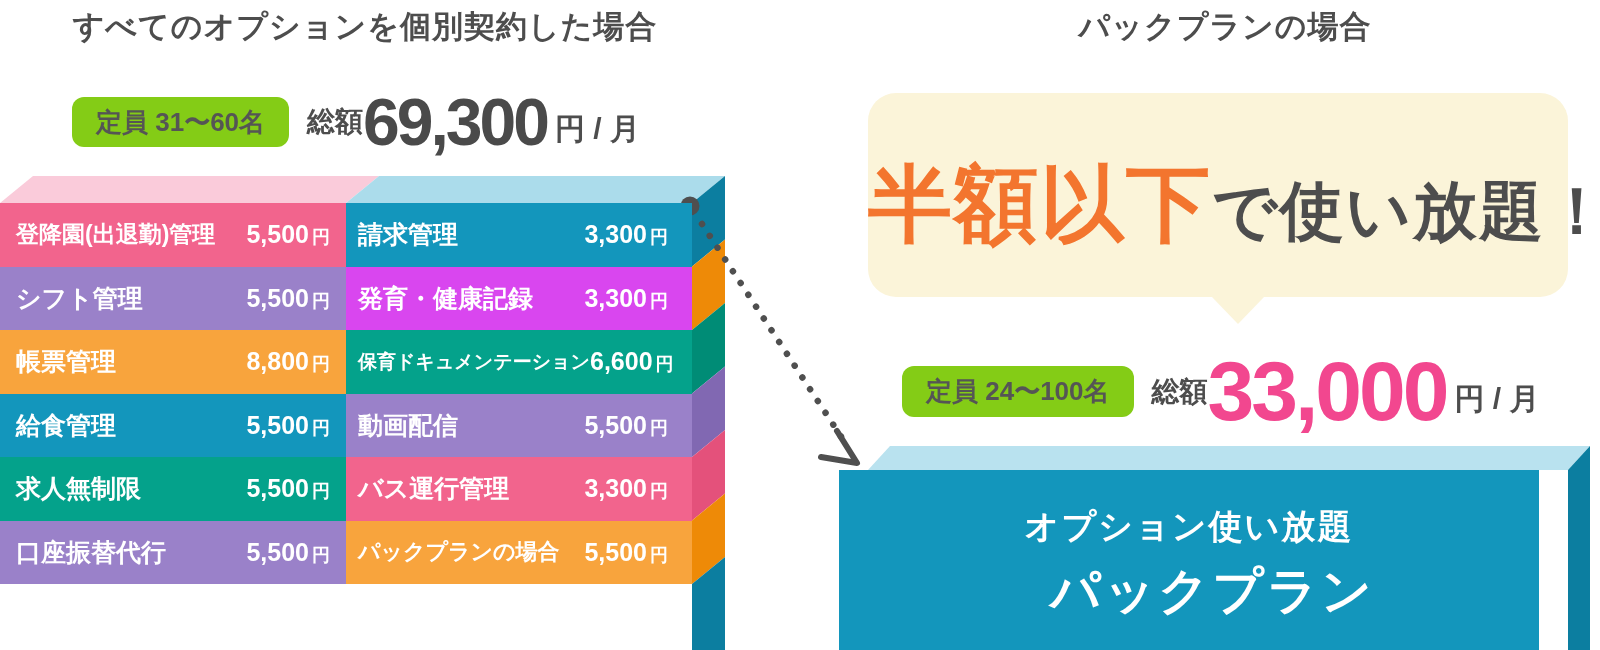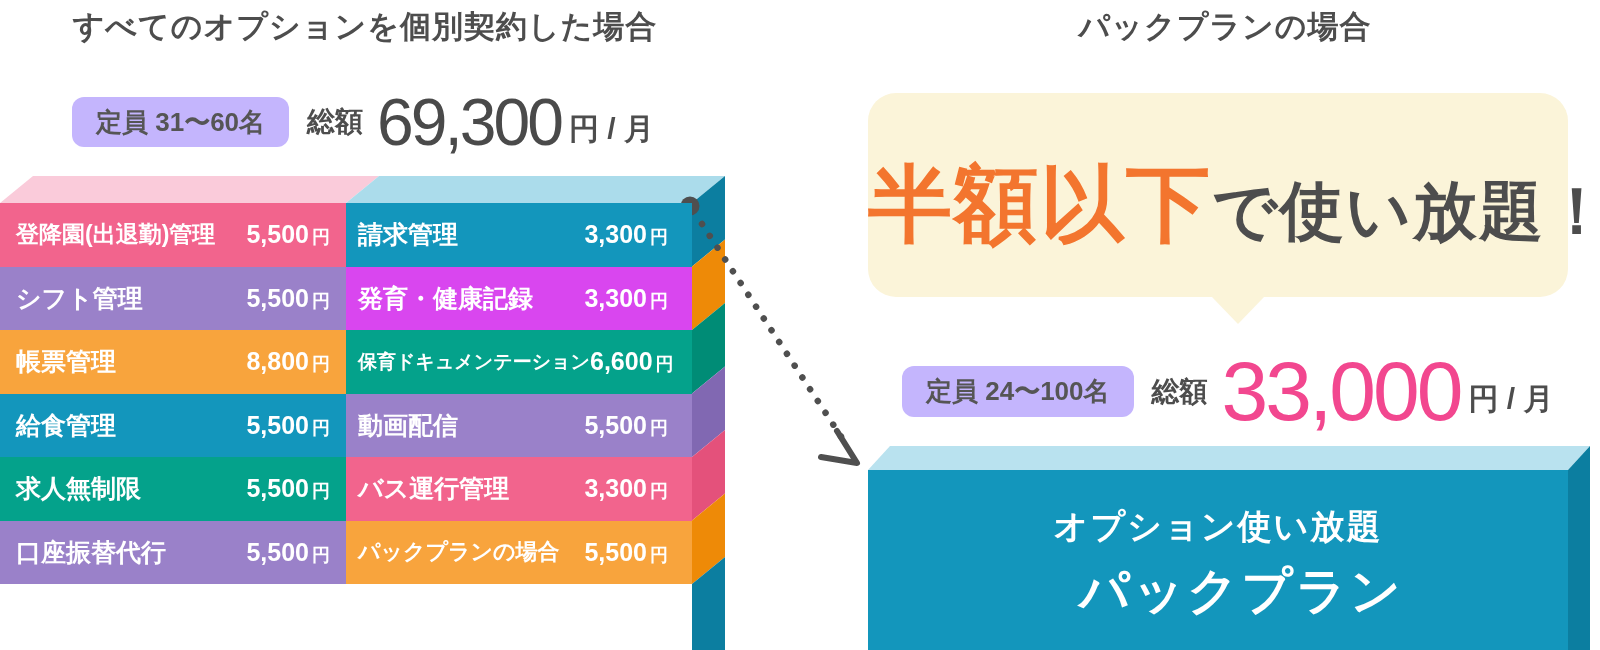--- a/index.html
+++ b/index.html
@@ -11,24 +11,24 @@
   .col-title{position:absolute;top:6px;font-size:31px;font-weight:bold;text-align:center;
              letter-spacing:1px;color:#4d4d4d;white-space:nowrap;}
   .col-title.left{left:0;width:730px;}
   .col-title.right{left:850px;width:750px;}
 
   
   .price-row{position:absolute;display:flex;align-items:center;white-space:nowrap;}
   .price-row.left{left:72px;top:97px;height:50px;}
   .price-row.right{left:902px;top:366px;height:51px;}
   .capacity-badge{display:flex;align-items:center;justify-content:center;height:100%;
-                  background:#c4b5fd;border-radius:12px;font-size:26px;font-weight:bold;
+                  background:#84cc16;border-radius:12px;font-size:26px;font-weight:bold;
                   color:#555;padding:0 24px;}
   .total-label{font-size:28px;font-weight:bold;margin-left:18px;}
-  .total-amount{font-weight:400;letter-spacing:-3px;margin-left:14px;line-height:50px;}
+  .total-amount{font-weight:700;letter-spacing:-3px;line-height:50px;}
   .price-row.left .total-amount{font-size:66px;color:#4a4a4a;}
   .price-row.right .total-amount{font-size:84px;color:#f2478f;line-height:51px;}
   .total-unit{font-size:30px;font-weight:bold;margin-left:8px;align-self:flex-end;
               transform:translateY(3px);}
 
   
   .bubble{position:absolute;left:868px;top:93px;width:700px;height:204px;background:#fbf4d9;
           border-radius:28px;text-align:center;line-height:222px;white-space:nowrap;}
   .bubble::after{content:"";position:absolute;left:344px;top:100%;width:0;height:0;
           border-left:26px solid transparent;border-right:26px solid transparent;
@@ -45,21 +45,21 @@
   .cell.c-right{padding:0 24px 0 12px;box-sizing:border-box;}
   .opt-label{font-size:25px;white-space:nowrap;}
   .opt-label.sz23{font-size:23px;}
   .opt-label.sz22{font-size:22px;}
   .opt-label.sz19{font-size:19px;}
   .opt-price{display:inline-flex;align-items:baseline;gap:3px;}
   .opt-price .num{font-size:25px;}
   .opt-price .yen{font-size:18px;}
 
   
-  .pack-front{position:absolute;left:868px;top:470px;width:700px;height:180px;background:#1396bc;
+  .pack-front{position:absolute;left:839px;top:470px;width:700px;height:180px;background:#1396bc;
               text-align:center;color:#fff;font-weight:bold;}
   .pack-line1{font-size:34px;margin-top:34px;letter-spacing:2px;}
   .pack-line2{font-size:50px;margin-top:8px;letter-spacing:3px;padding-left:47px;}
 </style>
 </head>
 <body>
 
 <div class="stage">
 
   <svg class="faces" viewBox="0 0 1600 650">

